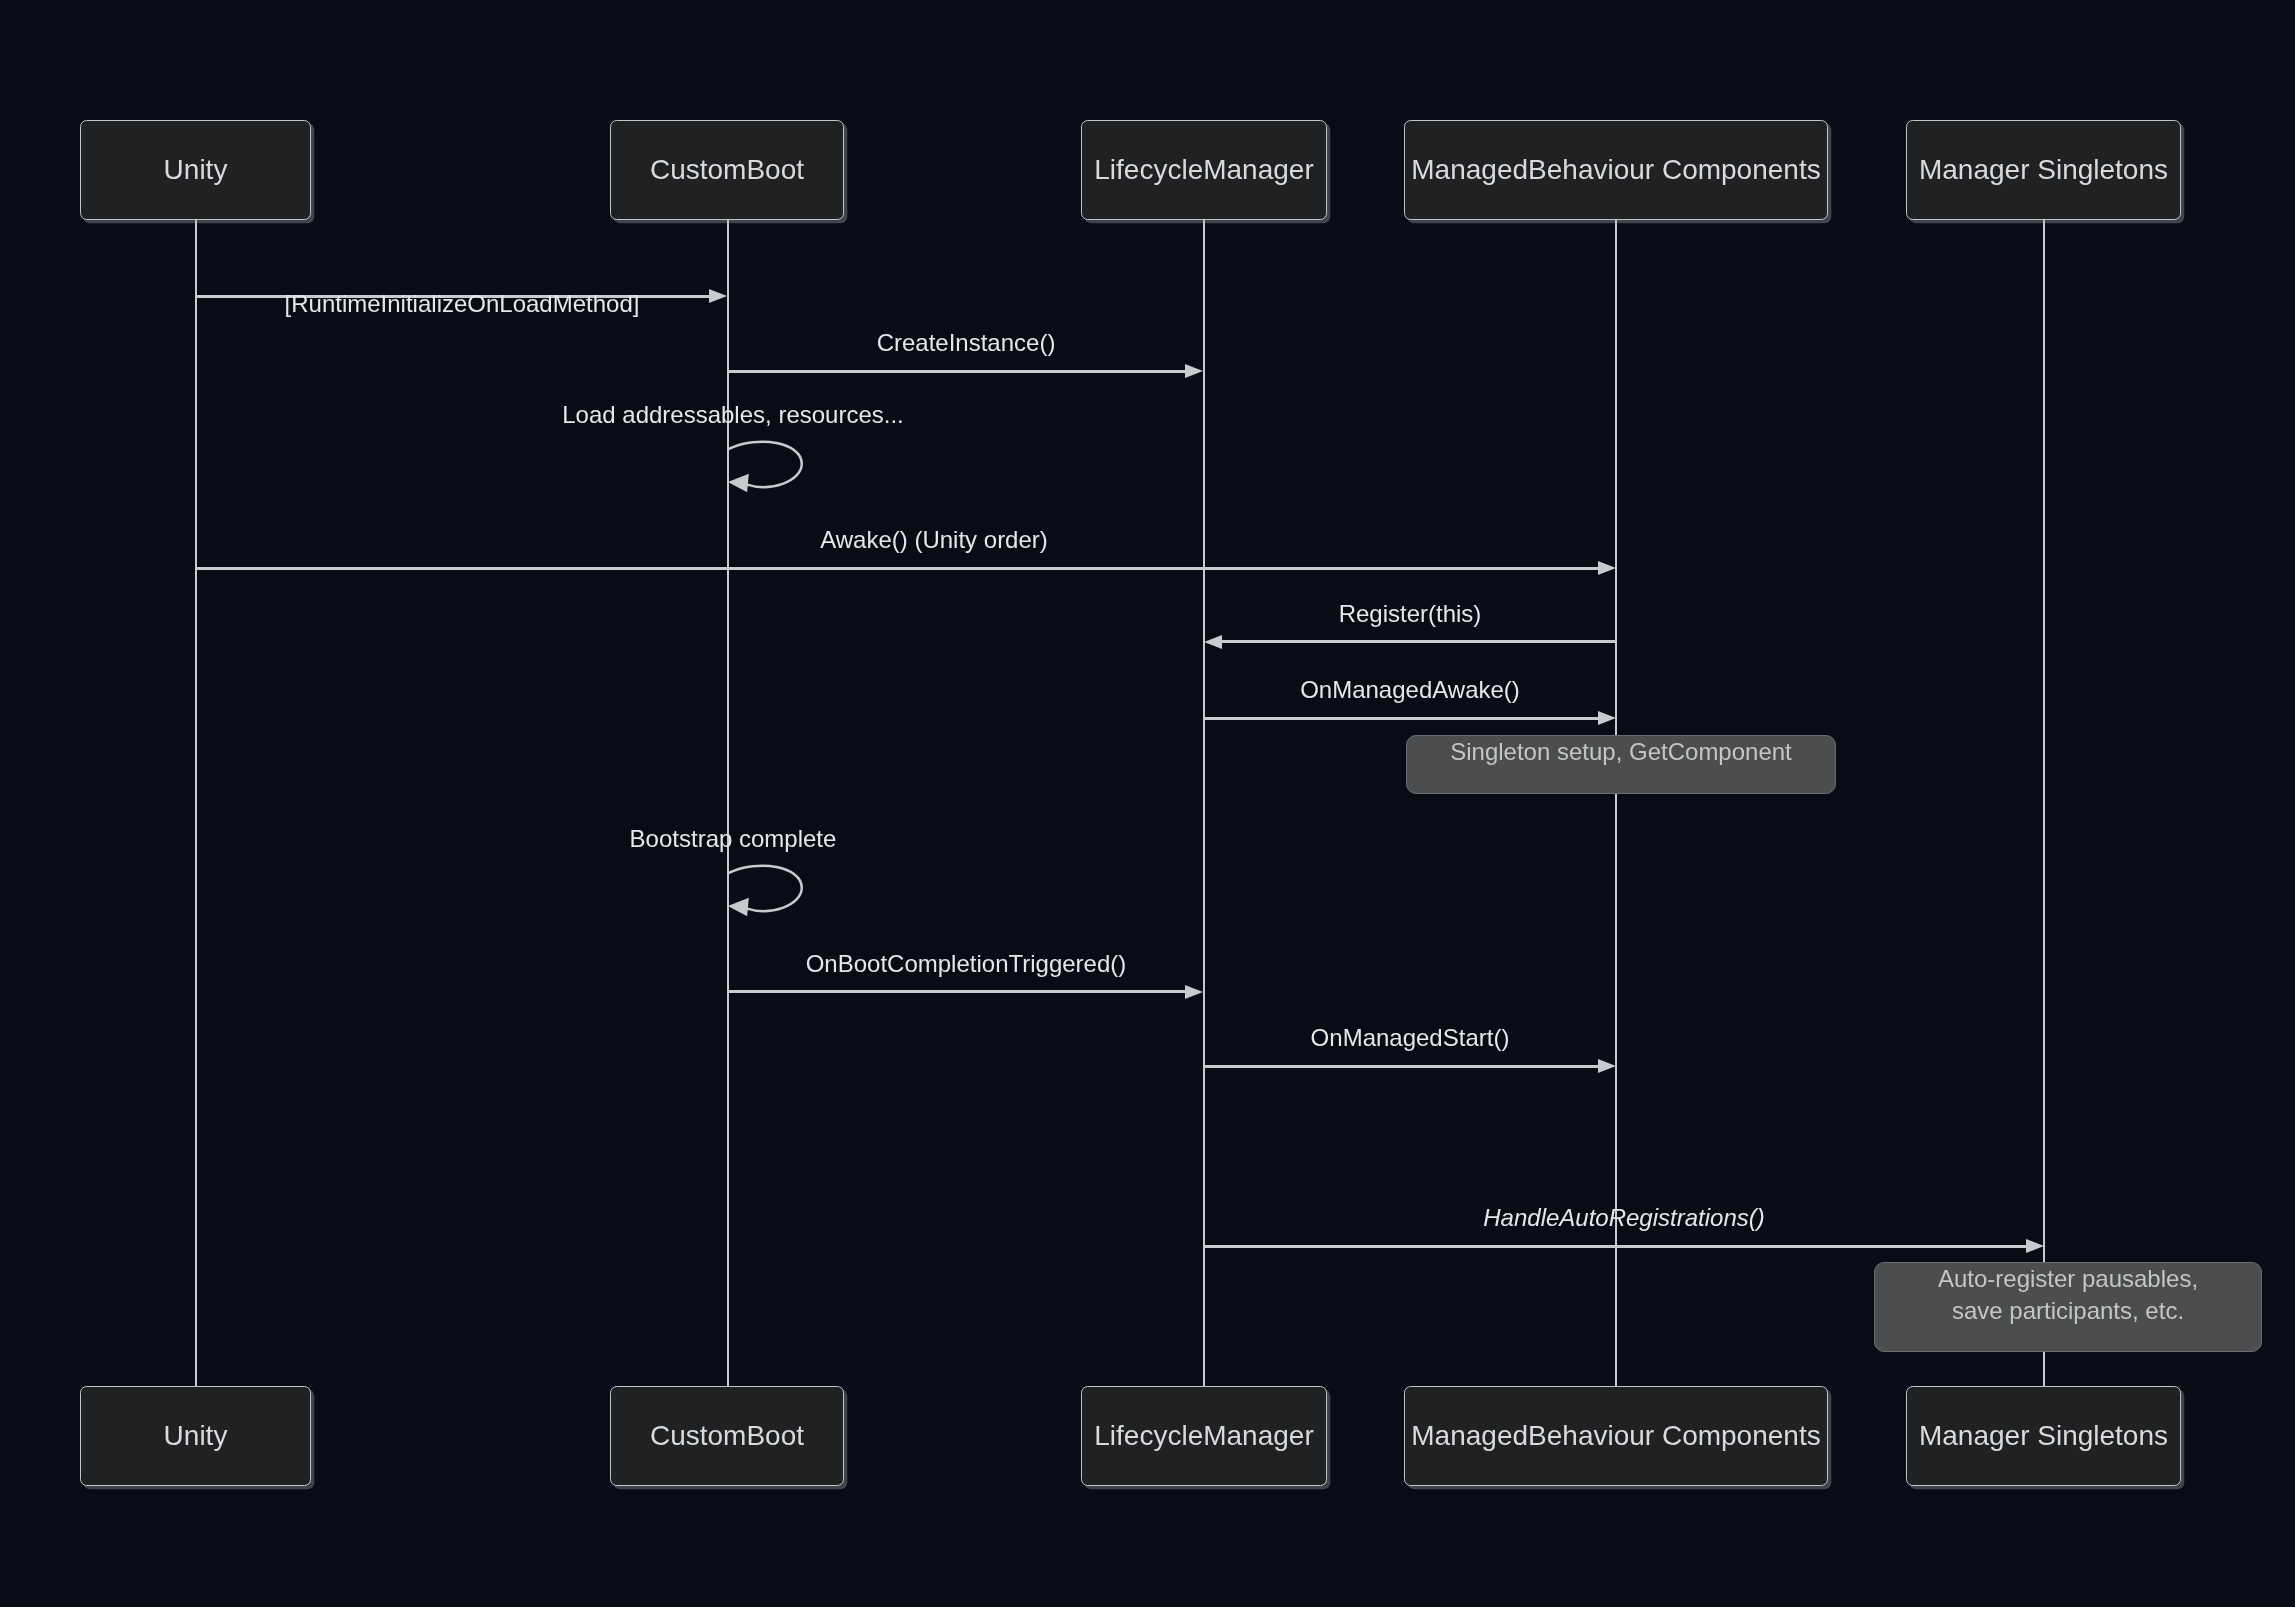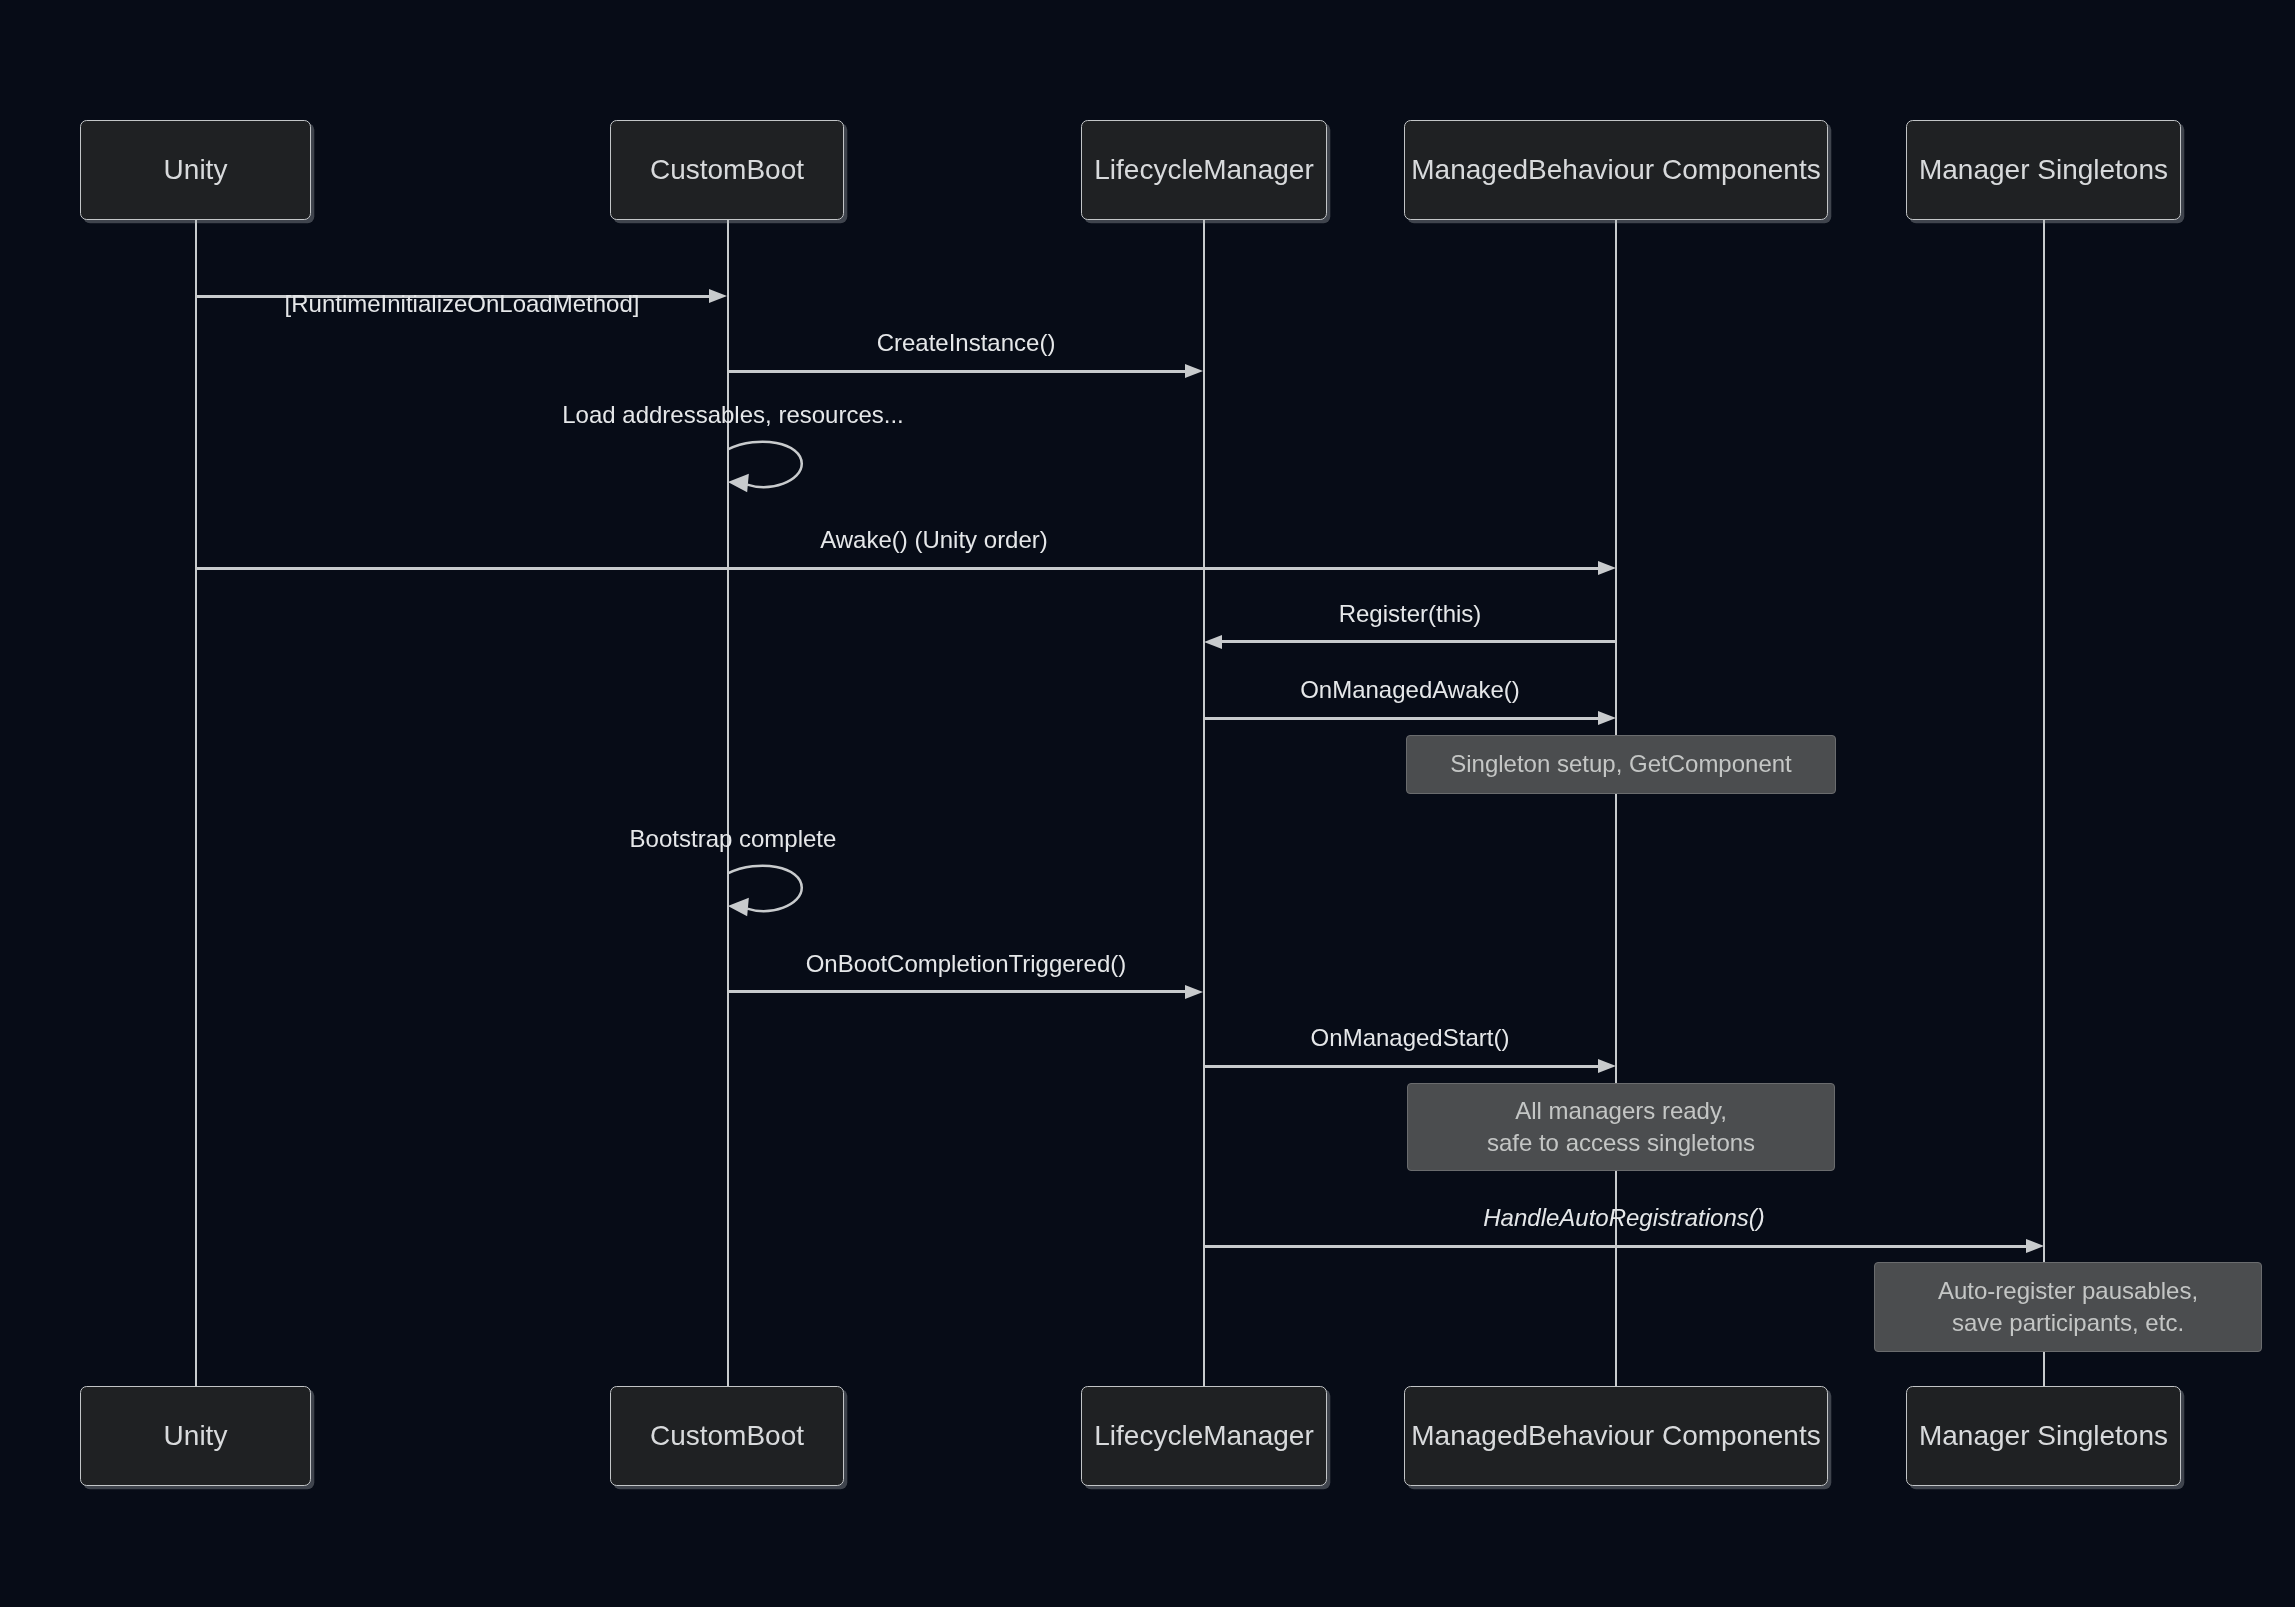--- a/index.html
+++ b/index.html
@@ -33,22 +33,22 @@
   .msg-label{
     position:absolute;transform:translate(-50%,-100%);
     color:var(--msg-text);font-size:24px;white-space:nowrap;line-height:1.25;
   }
   .selfloop{position:absolute;width:84px;height:54px;}
   .selfloop svg{display:block;width:100%;height:100%;}
   .selfloop path{fill:none;stroke:var(--line);stroke-width:3;}
   .selfloop polygon{fill:var(--line);}
   .note{
     position:absolute;background:var(--note-fill);border:1.7px solid var(--note-border);
-    border-radius:4px;color:var(--note-text);font-size:24px;line-height:1.35;
-    display:flex;flex-direction:column;align-items:center;justify-content:center;
+    border-radius:10px;color:var(--note-text);font-size:24px;line-height:1.35;
+    display:flex;flex-direction:column;align-items:center;justify-content:flex-start;
     text-align:center;box-sizing:border-box;
   }
 </style>
 </head>
 <body>
 
 <div class="canvas" id="canvas">
     <div class="lifeline" style="left: 195px; top: 220px; height: 1166px;"></div>
     <div class="lifeline" style="left: 727px; top: 220px; height: 1166px;"></div>
     <div class="lifeline" style="left: 1203px; top: 220px; height: 1166px;"></div>
@@ -118,22 +118,18 @@
     <div class="msg-label" style="left: 966px; top: 979px;">OnBootCompletionTriggered()</div>
     <div class="msg-line" style="left: 1204px; width: 396px; top: 1065px;"></div>
     <div class="msg-head right" style="left: 1598px; top: 1059px;"></div>
     <div class="msg-label" style="left: 1410px; top: 1053px;">OnManagedStart()</div>
     <div class="msg-line" style="left: 1204px; width: 823px; top: 1245px;"></div>
     <div class="msg-head right" style="left: 2026px; top: 1239px;"></div>
     <div class="msg-label" style="left: 1624px; top: 1233px; font-style: italic;">HandleAutoRegistrations()</div>
     <div class="note" style="left: 1406px; top: 735px; width: 430px; height: 59px;">
       <div>Singleton setup, GetComponent</div>
     </div>
-    <div class="note" style="left: 1407px; top: 1083px; width: 428px; height: 88px;">
-      <div>All managers ready,</div>
-      <div>safe to access singletons</div>
-    </div>
     <div class="note" style="left: 1874px; top: 1262px; width: 388px; height: 90px;">
       <div>Auto-register pausables,</div>
       <div>save participants, etc.</div>
     </div>
   </div>
 
 
 </body></html>

